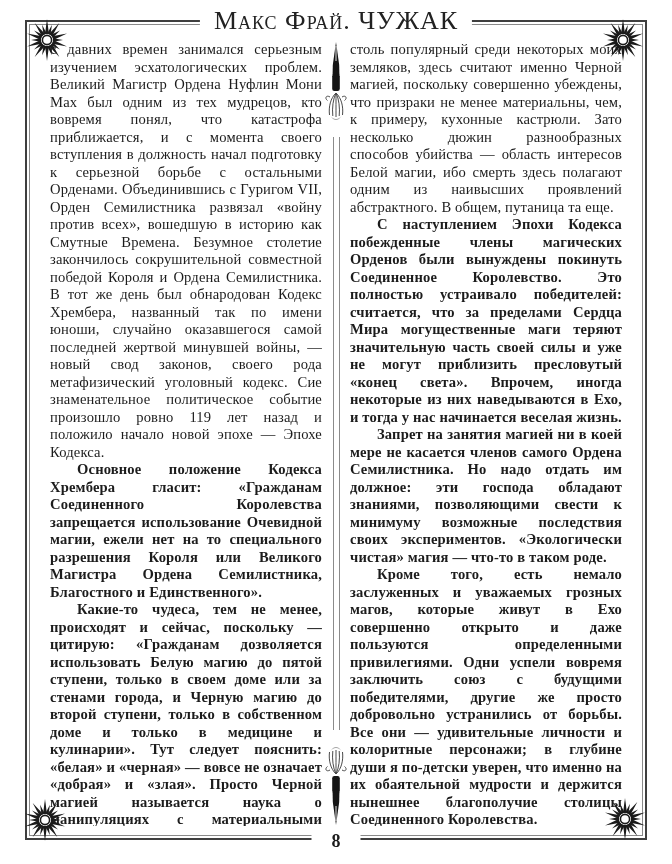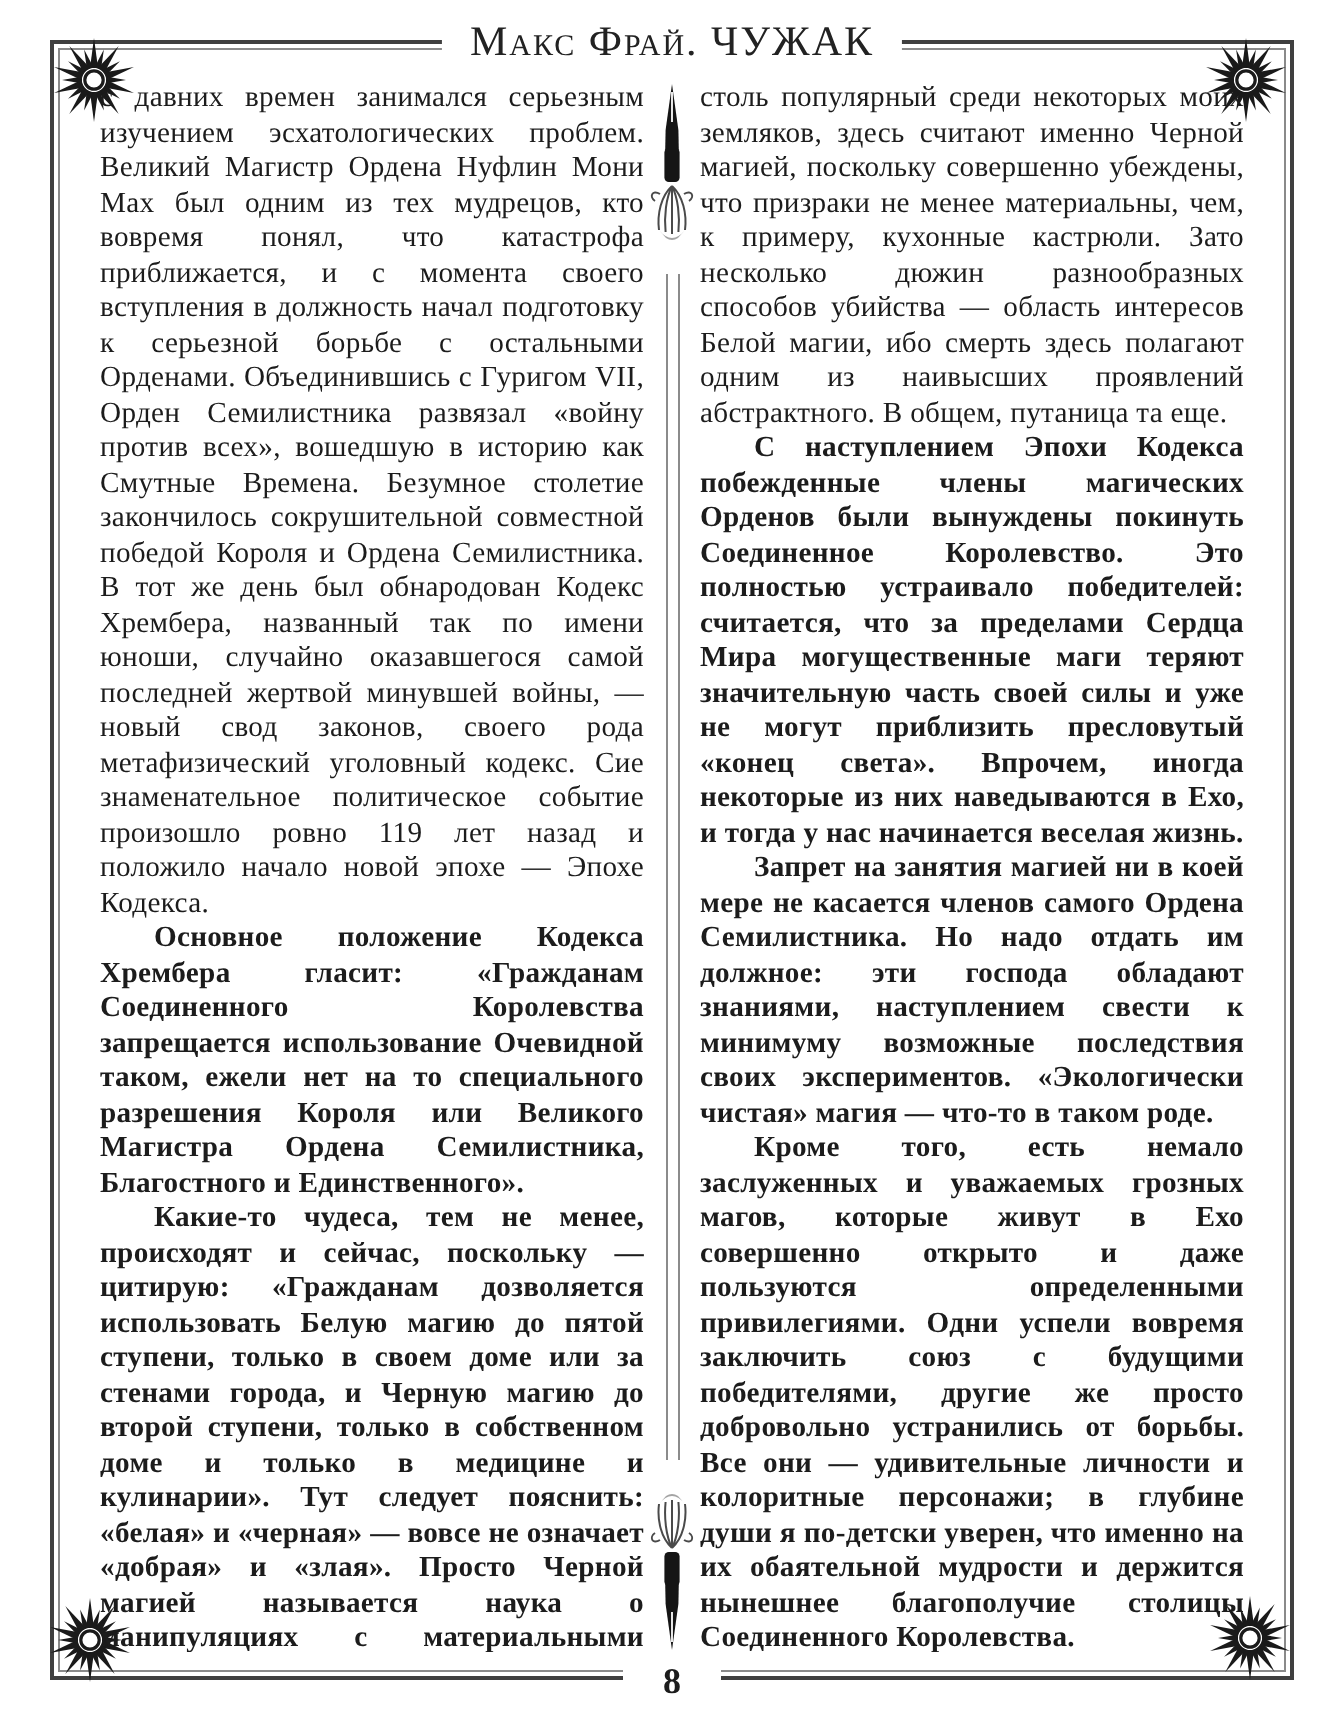--- a/index.html
+++ b/index.html
@@ -34,21 +34,21 @@
   .corner.bl { left: -5px;  bottom: -5px; }
   .corner.br { right: -3px; bottom: -4px; }
   
   .running-head {
     position: absolute;
     top: 21px; left: 50%;
     transform: translate(-50%, -50%);
     background: #ffffff;
     padding: 0 14px;
     font-variant: small-caps;
-    font-size: 21px;
+    font-size: 26px;
     letter-spacing: 1px;
     color: #222222;
     white-space: nowrap;
   }
   
   .page-number {
     position: absolute;
     bottom: 23px; left: 50%;
     transform: translate(-50%, 50%);
     background: #ffffff;
@@ -204,21 +204,21 @@
         <circle r="4.6" fill="#ffffff" stroke="#1a1a1a" stroke-width="1.6"></circle>
       </svg>
     </div>
   </div>
 
   <div class="running-head">Макс Фрай. ЧУЖАК</div>
 
   <div class="content">
     <div class="column">
       <p class="para">с давних времен занимался серьезным изучением эсхатологических проблем. Великий Магистр Ордена Нуфлин Мони Мах был одним из тех мудрецов, кто вовремя понял, что катастрофа приближается, и с момента своего вступления в должность начал подготовку к серьезной борьбе с остальными Орденами. Объединившись с Гуригом VII, Орден Семилистника развязал «войну против всех», вошедшую в историю как Смутные Времена. Безумное столетие закончилось сокрушительной совместной победой Короля и Ордена Семилистника. В тот же день был обнародован Кодекс Хрембера, названный так по имени юноши, случайно оказавшегося самой последней жертвой минувшей войны, — новый свод законов, своего рода метафизический уголовный кодекс. Сие знаменательное политическое событие произошло ровно 119 лет назад и положило начало новой эпохе — Эпохе Кодекса.</p>
-      <p class="para indent">Основное положение Кодекса Хрембера гласит: «Гражданам Соединенного Королевства запрещается использование Очевидной таком, ежели нет на то специального разрешения Короля или Великого Магистра Ордена Семилистника, Благостного и Единственного».</p>
+      <p class="para indent">Основное положение Кодекса Хрембера гласит: «Гражданам Соединенного Королевства запрещается использование Очевидной магии, ежели нет на то специального разрешения Короля или Великого Магистра Ордена Семилистника, Благостного и Единственного».</p>
       <p class="para indent">Какие-то чудеса, тем не менее, происходят и сейчас, поскольку — цитирую: «Гражданам дозволяется использовать Белую магию до пятой ступени, только в своем доме или за стенами города, и Черную магию до второй ступени, только в собственном доме и только в медицине и кулинарии». Тут следует пояснить: «белая» и «черная» — вовсе не означает «добрая» и «злая». Просто Черной магией называется наука о манипуляциях с материальными предметами; свое название она получила в соответствии с цветом земли. А Белая магия оперирует более абстрактными вещами, такими как настроение, мысли, память. Впрочем, у жителей Соединенного Королевства свои оригинальные представления о том, где заканчивается материя и начинается область чистого духа. Скажем, спиритизм,</p>
     </div>
 
     <div class="divider">
       <svg class="finial-top" width="26" height="96" viewBox="0 0 26 96">
         <path d="M13 1 L16.2 24 L16.4 34 L9.6 34 L9.8 24 Z" fill="#151515"></path>
         <line x1="13" y1="5" x2="13" y2="20" stroke="#ffffff" stroke-width="0.9"></line>
         <rect x="9.2" y="33" width="7.6" height="17" rx="2.2" fill="#151515"></rect>
         <path d="M13 52 C7.5 57 5.5 66 6.5 74 M13 52 C10 58 9 67 9.8 75 M13 52 C13 59 13 68 13 76 M13 52 C16 58 17 67 16.2 75 M13 52 C18.5 57 20.5 66 19.5 74" stroke="#4a4a4a" fill="none" stroke-width="1"></path>
         <path d="M7 56 C3 53.5 1.5 57.5 4.5 59.5 M19 56 C23 53.5 24.5 57.5 21.5 59.5" stroke="#4a4a4a" fill="none" stroke-width="1"></path>
@@ -231,21 +231,21 @@
         <rect x="9.2" y="33" width="7.6" height="17" rx="2.2" fill="#151515"></rect>
         <path d="M13 52 C7.5 57 5.5 66 6.5 74 M13 52 C10 58 9 67 9.8 75 M13 52 C13 59 13 68 13 76 M13 52 C16 58 17 67 16.2 75 M13 52 C18.5 57 20.5 66 19.5 74" stroke="#4a4a4a" fill="none" stroke-width="1"></path>
         <path d="M7 56 C3 53.5 1.5 57.5 4.5 59.5 M19 56 C23 53.5 24.5 57.5 21.5 59.5" stroke="#4a4a4a" fill="none" stroke-width="1"></path>
         <path d="M6.5 74 Q13 82 19.5 74 L16 78 Q13 80 10 78 Z" fill="#4a4a4a" opacity="0.5"></path>
       </svg>
     </div>
 
     <div class="column">
       <p class="para">столь популярный среди некоторых моих земляков, здесь считают именно Черной магией, поскольку совершенно убеждены, что призраки не менее материальны, чем, к примеру, кухонные кастрюли. Зато несколько дюжин разнообразных способов убийства — область интересов Белой магии, ибо смерть здесь полагают одним из наивысших проявлений абстрактного. В общем, путаница та еще.</p>
       <p class="para indent">С наступлением Эпохи Кодекса побежденные члены магических Орденов были вынуждены покинуть Соединенное Королевство. Это полностью устраивало победителей: считается, что за пределами Сердца Мира могущественные маги теряют значительную часть своей силы и уже не могут приблизить пресловутый «конец света». Впрочем, иногда некоторые из них наведываются в Ехо, и тогда у нас начинается веселая жизнь.</p>
-      <p class="para indent">Запрет на занятия магией ни в коей мере не касается членов самого Ордена Семилистника. Но надо отдать им должное: эти господа обладают знаниями, наступлением свести к минимуму возможные последствия своих экспериментов. «Экологически чистая» магия — что-то в таком роде.</p>
+      <p class="para indent">Запрет на занятия магией ни в коей мере не касается членов самого Ордена Семилистника. Но надо отдать им должное: эти господа обладают знаниями, позволяющими свести к минимуму возможные последствия своих экспериментов. «Экологически чистая» магия — что-то в таком роде.</p>
       <p class="para indent">Кроме того, есть немало заслуженных и уважаемых грозных магов, которые живут в Ехо совершенно открыто и даже пользуются определенными привилегиями. Одни успели вовремя заключить союз с будущими победителями, другие же просто добровольно устранились от борьбы. Все они — удивительные личности и колоритные персонажи; в глубине души я по-детски уверен, что именно на их обаятельной мудрости и держится нынешнее благополучие столицы Соединенного Королевства.</p>
       <p class="para indent">Подводя итог, я хотел бы добавить, что, на мой взгляд, дозволенных ступеней Очевидной магии вполне достаточно, чтобы не заскучать. Хотя те, кому довелось пожить в Эпоху Орденов, со мной не соглашаются.</p>
     </div>
   </div>
 
   <div class="page-number">8</div>
 
 </div>
 
 </body></html>

